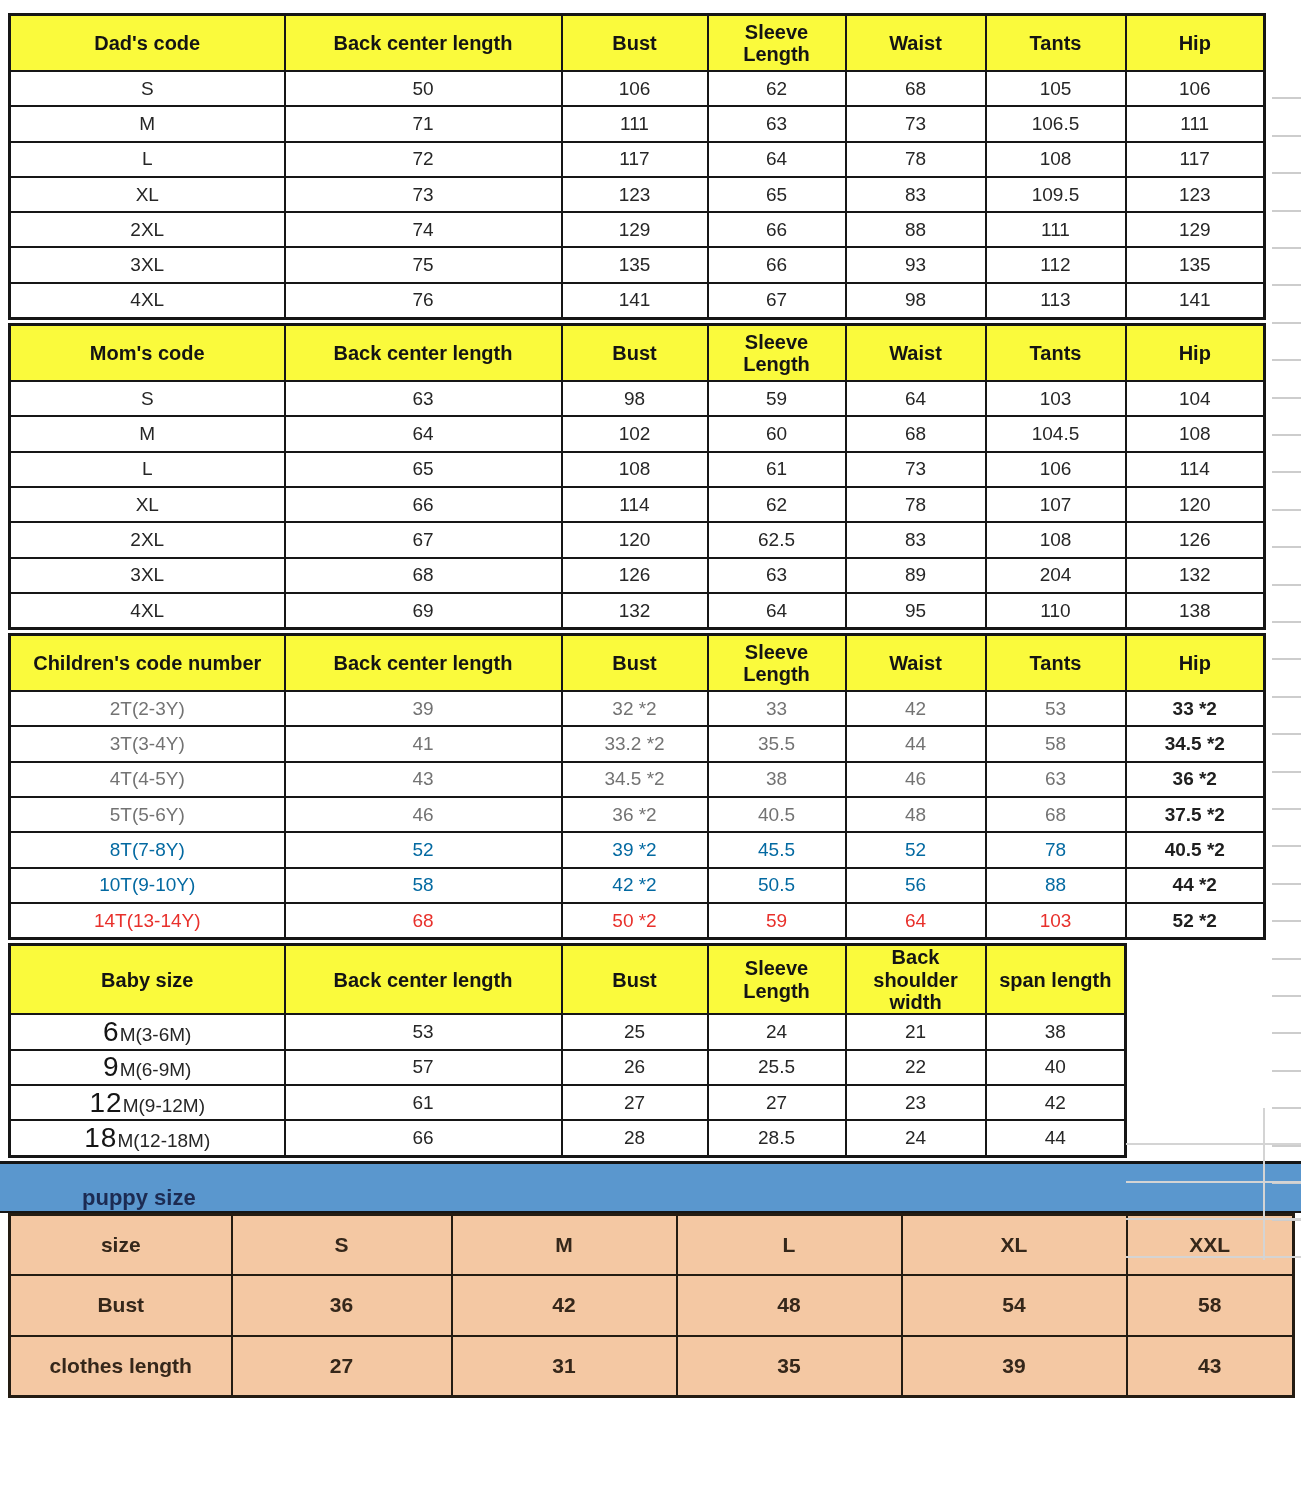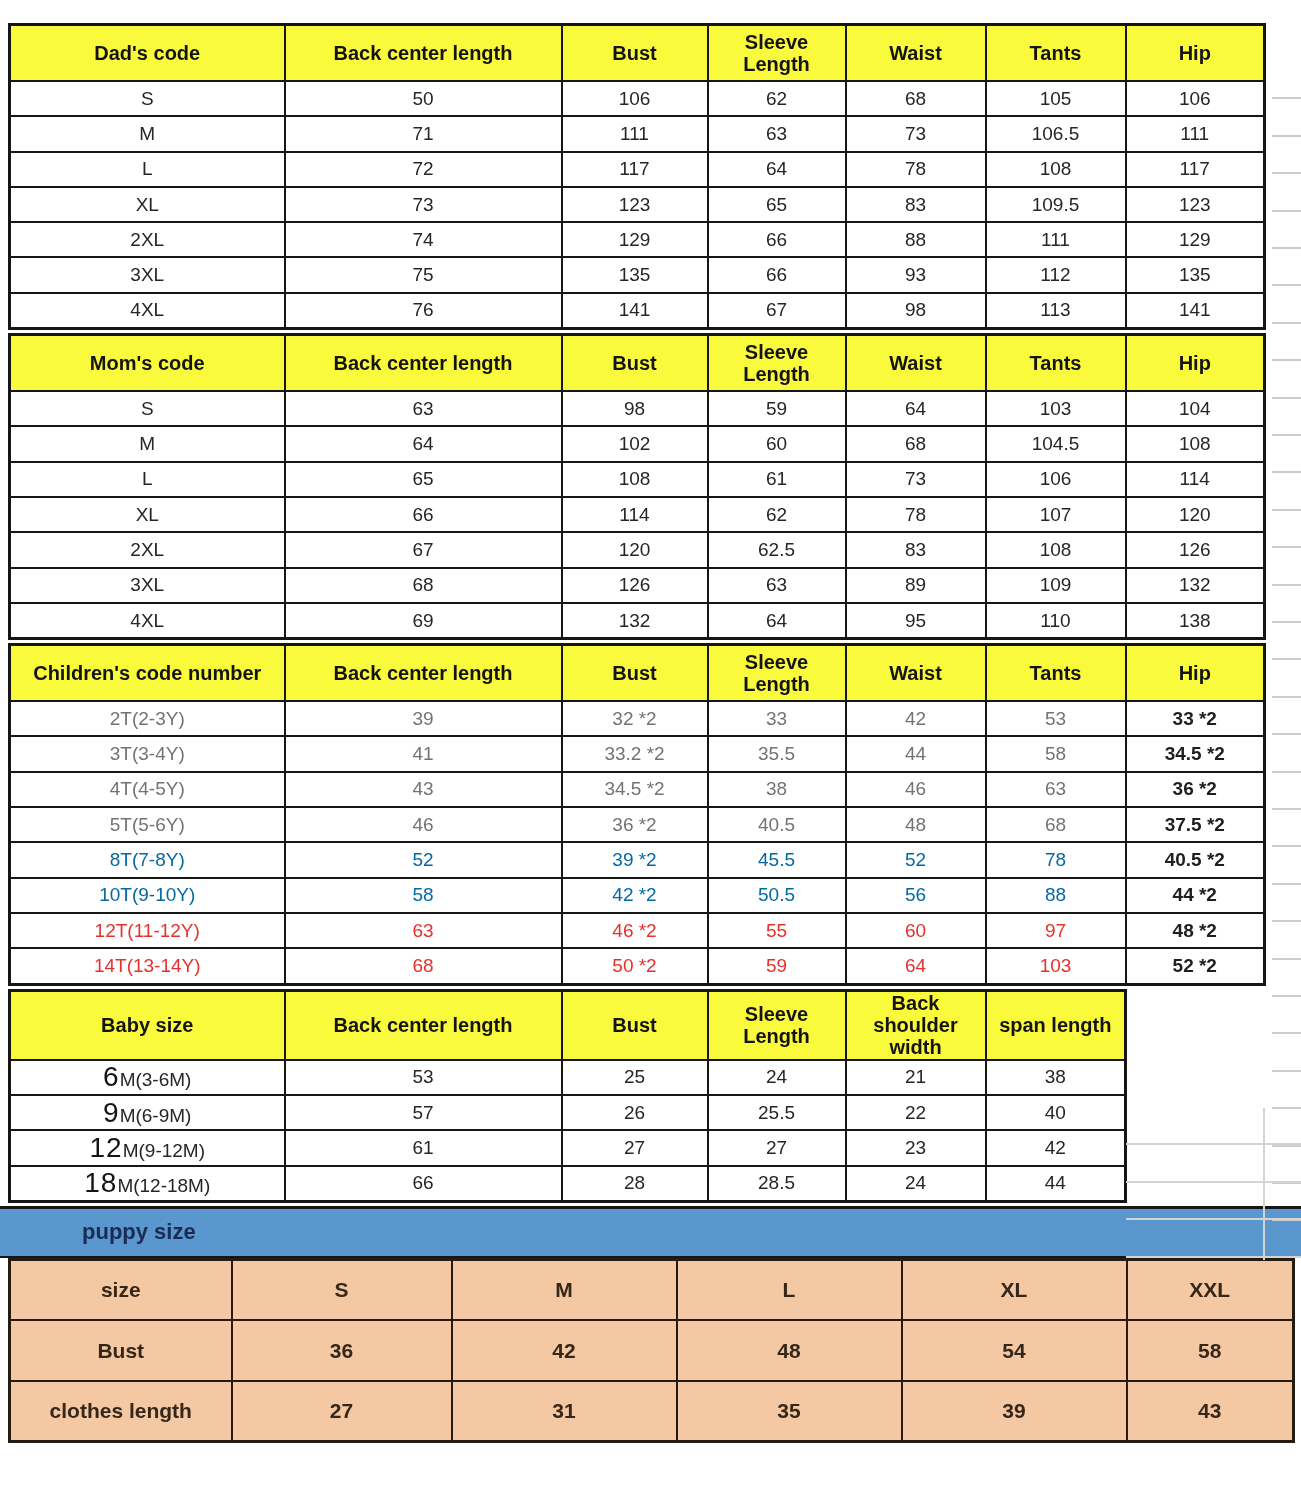--- a/index.html
+++ b/index.html
@@ -1,19 +1,19 @@
 <!DOCTYPE html>
 <html><head>
 <meta charset="utf-8">
 <style>
   html,body{margin:0;padding:0;}
   body{width:1301px;height:1500px;overflow:hidden;background:#ffffff;
        font-family:"Liberation Sans", sans-serif;}
   .page{position:relative;width:1301px;height:1500px;background:#fff;}
-  .tables-wrap{position:relative;padding:23px 0 0 8px;}
+  .tables-wrap{position:relative;padding:13px 0 0 8px;}
 
   table.grid{border-collapse:collapse;table-layout:fixed;width:1255px;
              border:3px solid #161616;margin-bottom:3px;background:#fff;}
   table.grid th{background:#FAFA3C;border:2px solid #161616;height:54px;
                 font-size:20px;font-weight:bold;color:#141414;text-align:center;
                 line-height:1.12;padding:0 2px;}
   table.grid td{border:2px solid #161616;height:33.3px;font-size:19px;
                 text-align:center;color:#262626;padding:0 2px;white-space:nowrap;
                 overflow:hidden;}
   table.baby{width:1116px;}
@@ -26,21 +26,21 @@
   tr.c-navy td{color:#0369a1;}
   tr.c-red td{color:#E8302B;}
   tbody[data-last-black] tr td:last-child{color:#1f1f1f;font-weight:bold;}
 
   
   td.left{text-align:left;padding-left:1px;}
   span.big-lead{font-size:28px;letter-spacing:1px;color:#141414;}
 
   
   .band{margin-top:3px;height:47px;background:#5A97CE;border-top:3px solid #161616;
-        border-bottom:2px solid #161616;display:flex;align-items:center;}
+        border-bottom:2px solid #161616;display:flex;align-items:flex-end;}
   .band .band-label{padding-left:82px;font-size:22px;color:#1c2b52;font-weight:bold;}
 
   
   table.puppy{border-collapse:collapse;table-layout:fixed;width:1284px;
               margin-left:8px;border:3px solid #241c12;background:#1d4ed8;}
   table.puppy td{border:2px solid #241c12;height:56.5px;text-align:center;
                  font-size:21px;font-weight:bold;color:#35271a;background:#F4C8A3;}
   col.p1{width:222px}col.p2{width:220px}col.p3{width:225px}
   col.p4{width:225px}col.p5{width:225px}col.p6{width:167px}
 
@@ -214,21 +214,21 @@
             <td>83</td>
             <td>108</td>
             <td>126</td>
           </tr>
           <tr>
             <td>3XL</td>
             <td>68</td>
             <td>126</td>
             <td>63</td>
             <td>89</td>
-            <td>109</td>
+            <td>204</td>
             <td>132</td>
           </tr>
           <tr>
             <td>4XL</td>
             <td>69</td>
             <td>132</td>
             <td>64</td>
             <td>95</td>
             <td>110</td>
             <td>138</td>
@@ -306,29 +306,20 @@
           <tr class="c-navy">
             <td>10T(9-10Y)</td>
             <td>58</td>
             <td>42 *2</td>
             <td>50.5</td>
             <td>56</td>
             <td>88</td>
             <td>44 *2</td>
           </tr>
           <tr class="c-red">
-            <td>12T(11-12Y)</td>
-            <td>63</td>
-            <td>46 *2</td>
-            <td>55</td>
-            <td>60</td>
-            <td>97</td>
-            <td>48 *2</td>
-          </tr>
-          <tr class="c-red">
             <td>14T(13-14Y)</td>
             <td>68</td>
             <td>50 *2</td>
             <td>59</td>
             <td>64</td>
             <td>103</td>
             <td>52 *2</td>
           </tr>
         </tbody>
     </table>

